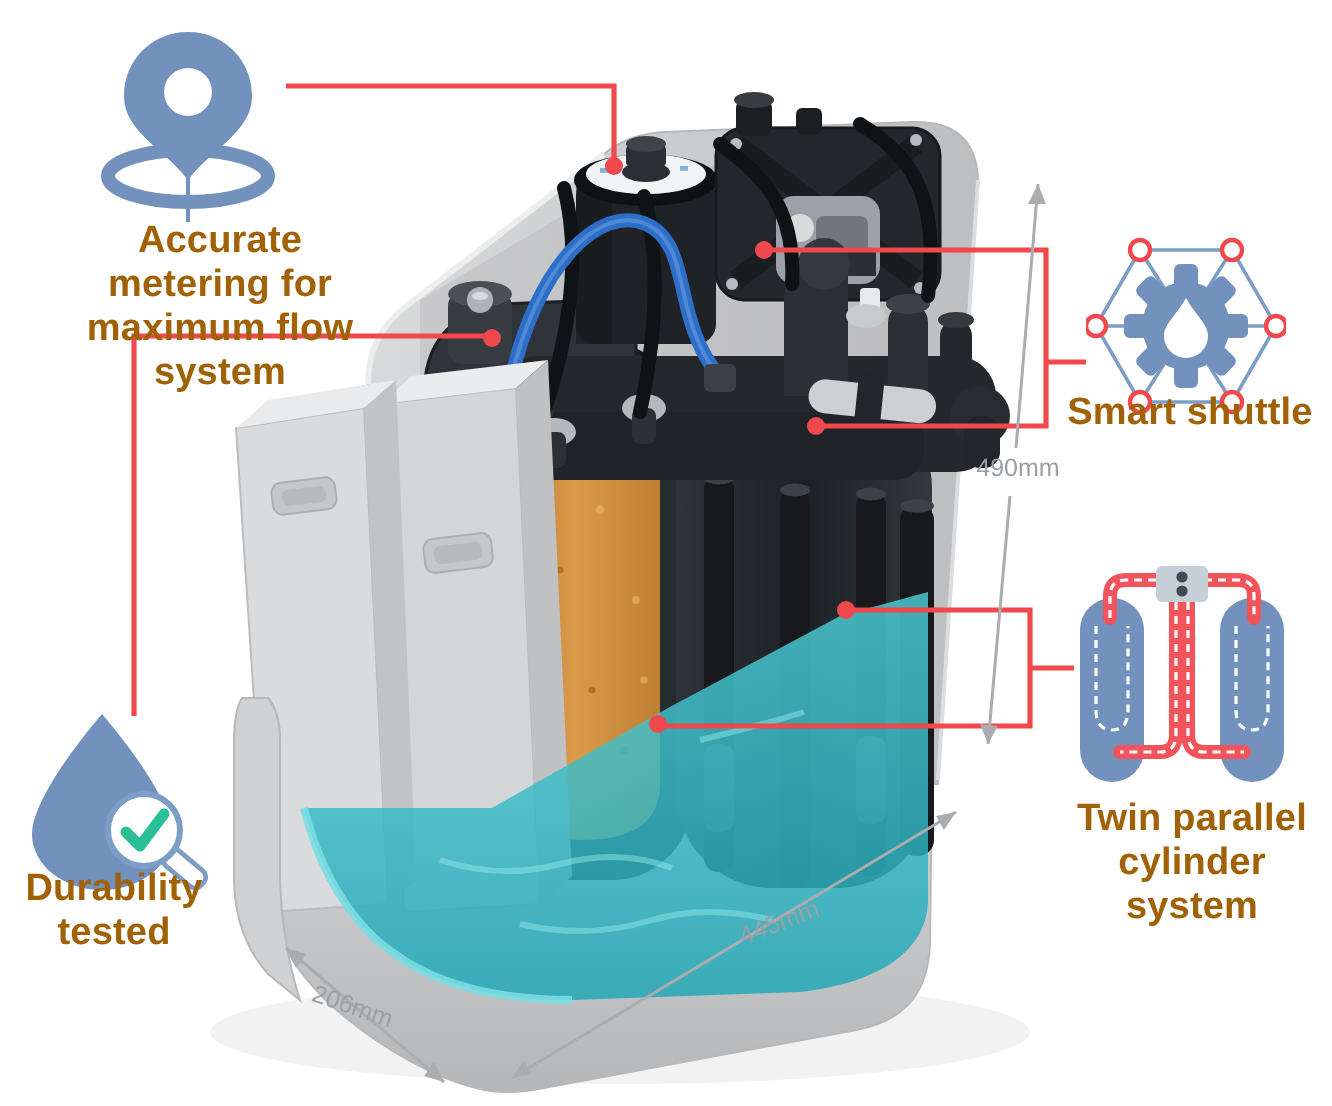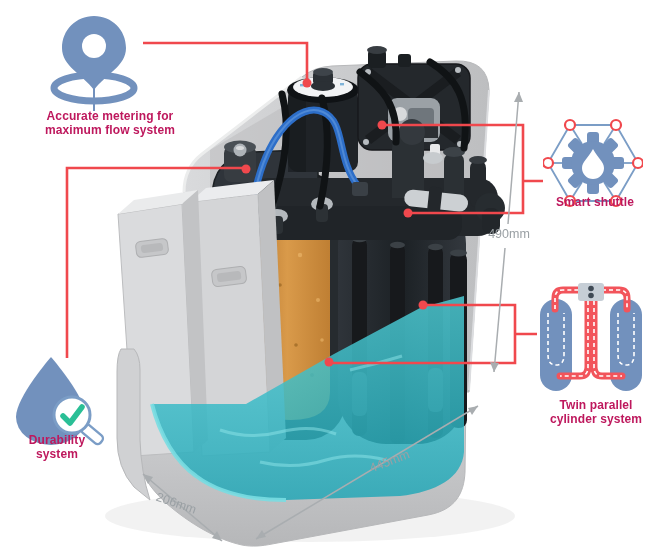--- a/index.html
+++ b/index.html
@@ -3,22 +3,22 @@
 <meta charset="utf-8">
 <style>
   html,body{margin:0;padding:0;background:#fff;}
   .canvas{
     position:relative;width:666px;height:553px;background:#ffffff;overflow:hidden;
     font-family:"Liberation Sans",sans-serif;
   }
   .scene{position:absolute;left:0;top:0;}
   .icon{position:absolute;}
   .callout-label{
-    position:absolute;text-align:center;font-weight:700;font-size:12px;line-height:1.16;
-    color:#be185d;letter-spacing:.1px;
+    position:absolute;text-align:center;font-weight:700;font-size:19px;line-height:1.16;
+    color:#a16207;letter-spacing:.1px;
   }
   .callout-label span{display:block;}
   .dim-text{font-size:12.5px;fill:#9aa0a4;font-family:"Liberation Sans",sans-serif;}
 </style>
 </head>
 <body>
 
 <div class="canvas">
 
   <svg class="scene" width="666" height="553" viewBox="0 0 666 553">
@@ -303,16 +303,16 @@
   </div>
   <div class="callout-label" style="left:533px;top:196px;width:124px">
     <span>Smart shuttle</span>
   </div>
   <div class="callout-label" style="left:524px;top:399px;width:144px">
     <span>Twin parallel</span>
     <span>cylinder system</span>
   </div>
   <div class="callout-label" style="left:10px;top:434px;width:94px">
     <span>Durability</span>
-    <span>system</span>
+    <span>tested</span>
   </div>
 
 </div>
 
 </body></html>

